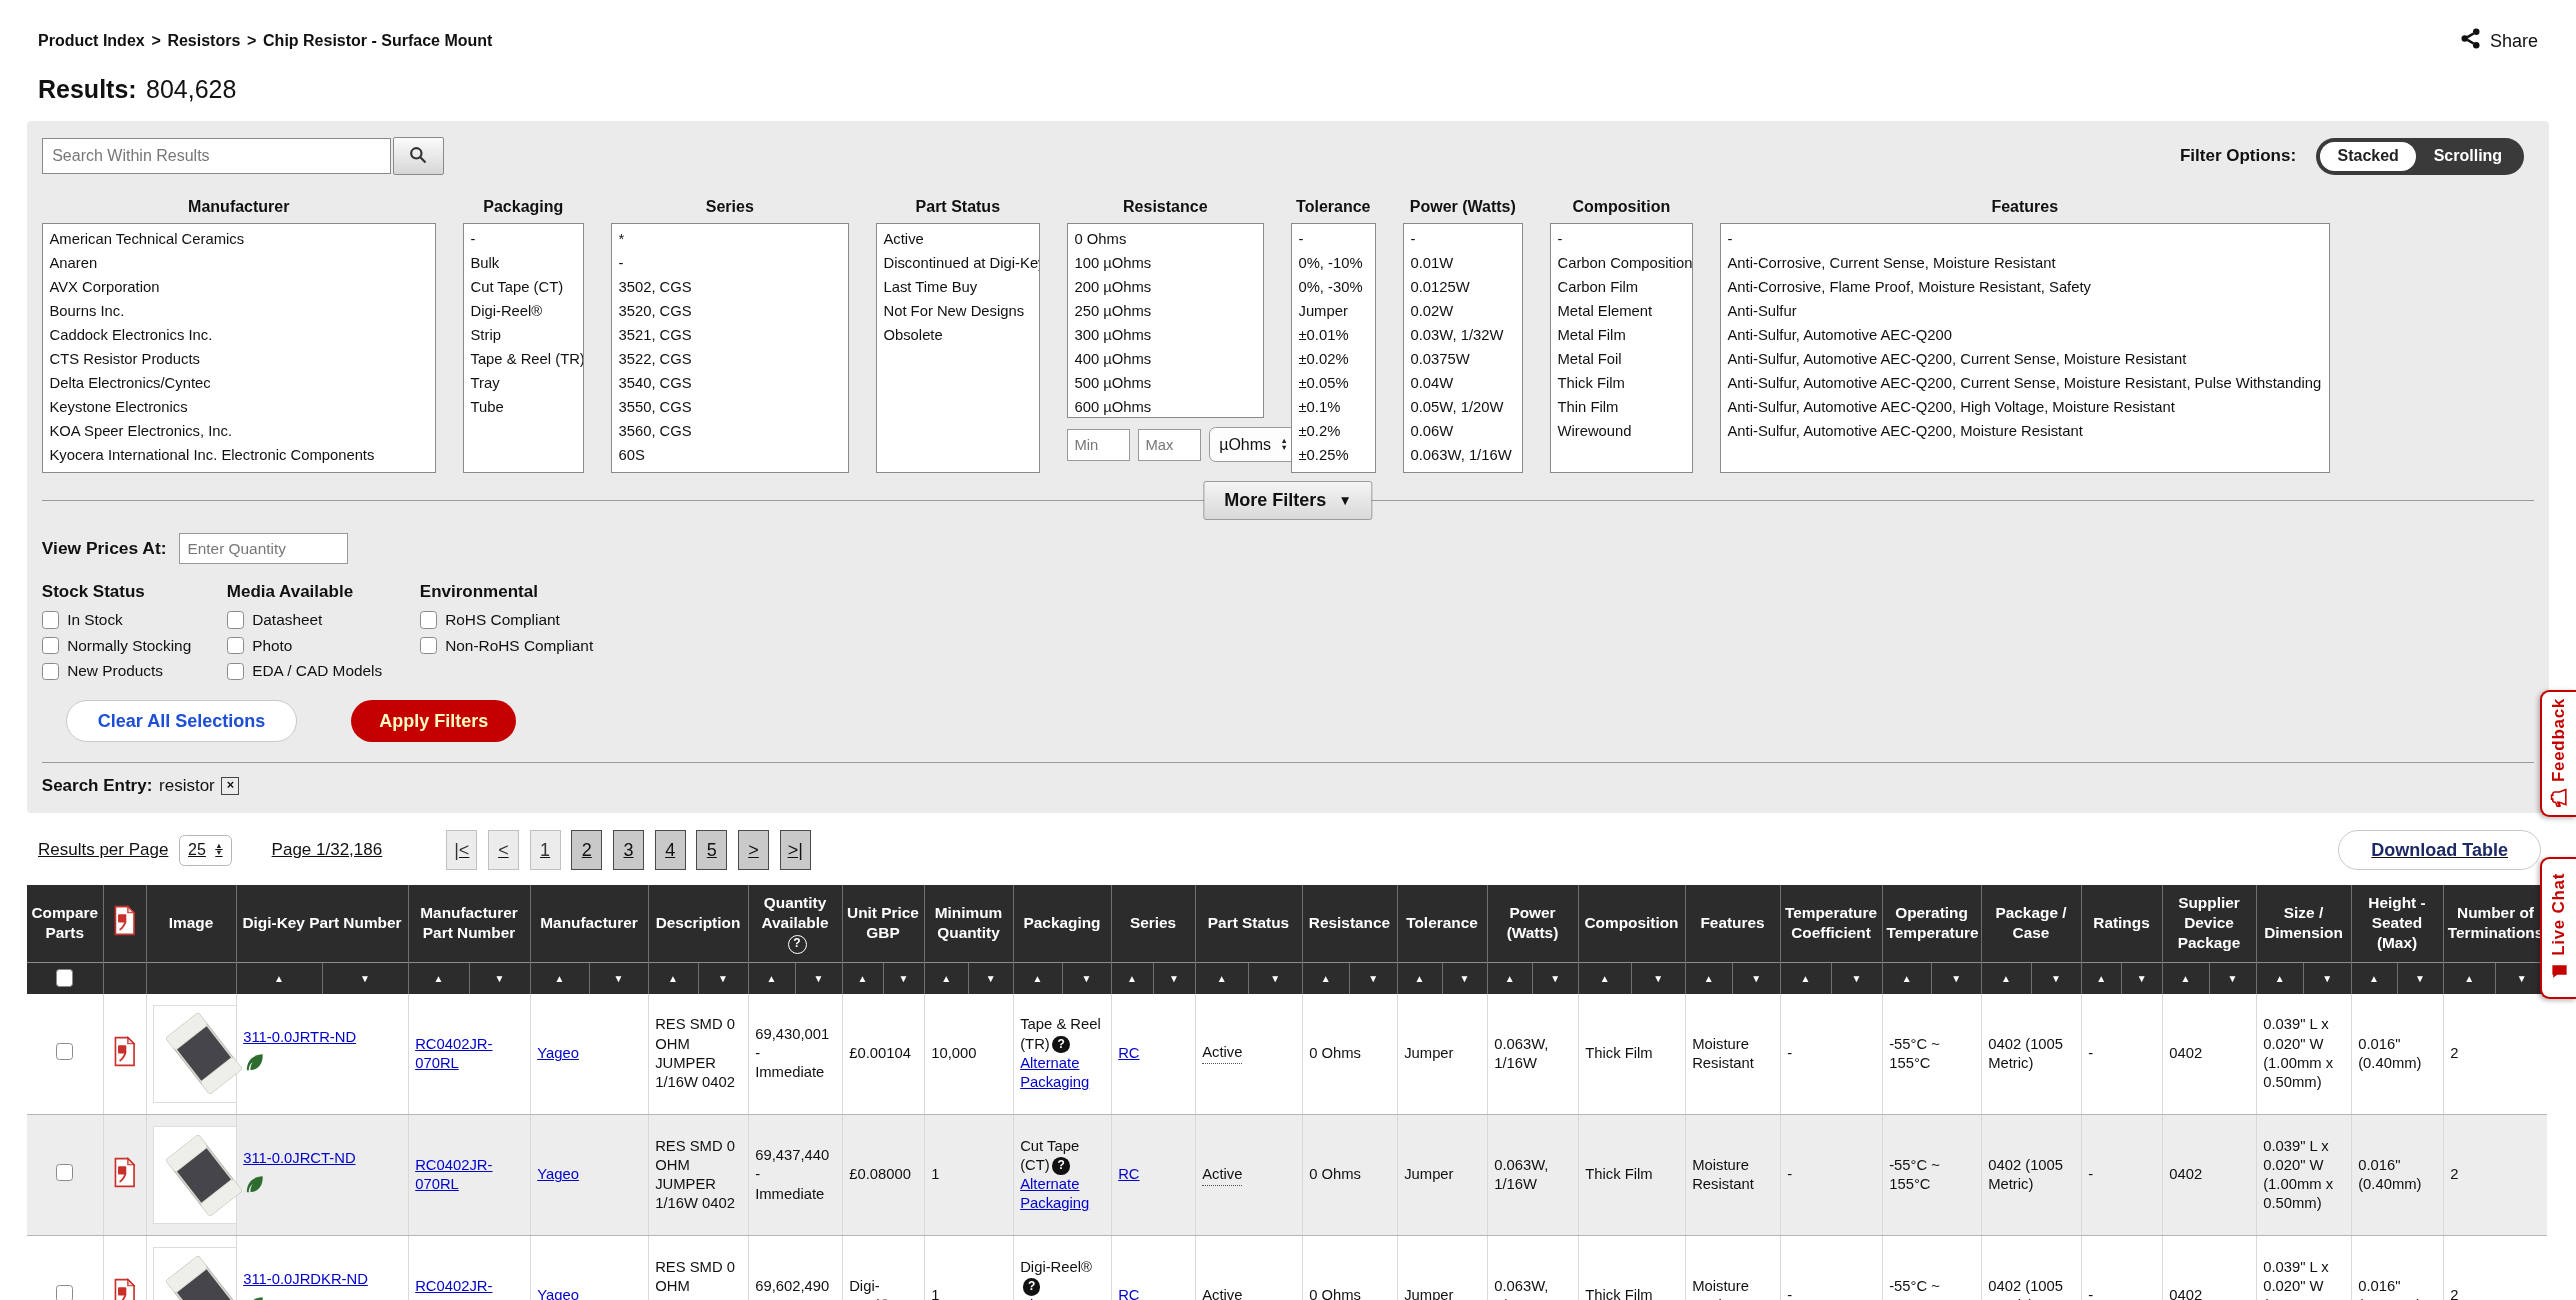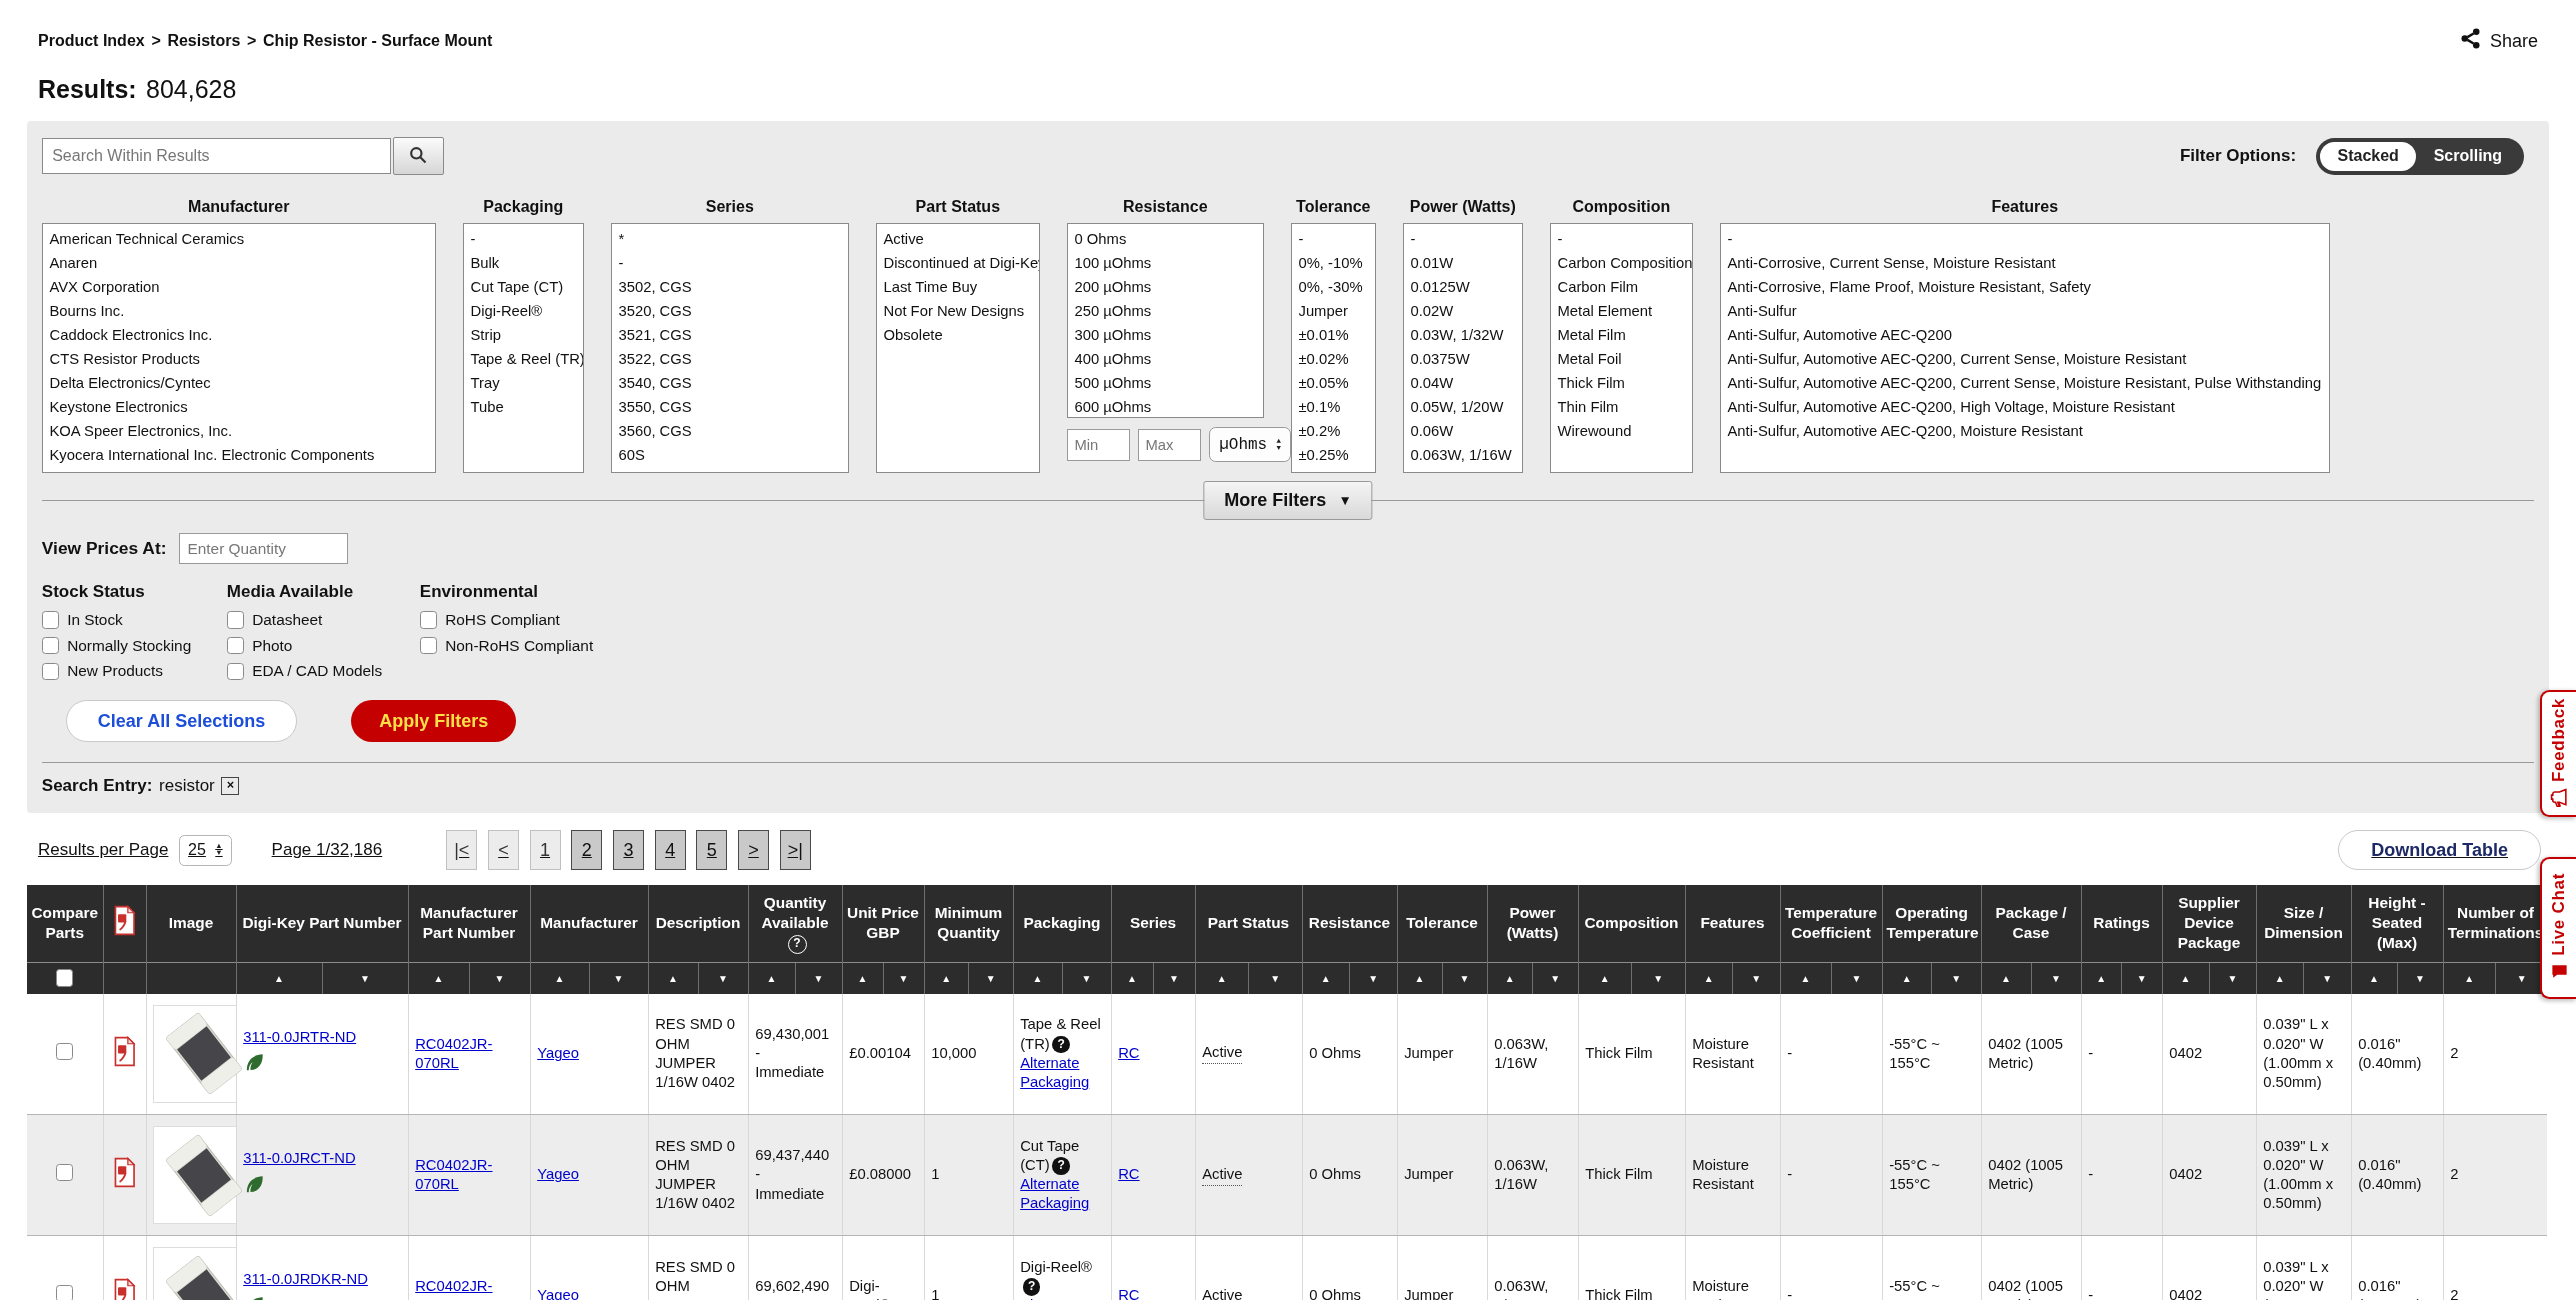--- a/index.html
+++ b/index.html
@@ -31,42 +31,42 @@
 
   .fcols { display:flex; gap:27px; margin-top:23px; }
   .fcol { flex:none; }
   .flabel { text-align:center; font-weight:bold; font-size:16px; margin-bottom:6.7px; }
   .lbox { background:#fff; border:0.7px solid #8a8a8a; height:250px; overflow:hidden; padding:2.7px 0; }
   .lbox.short { height:195px; }
   .opt { font-size:14.8px; line-height:24px; padding:0 6.7px; white-space:nowrap; overflow:hidden; cursor:default; }
   .minmax { display:flex; gap:8px; margin-top:9.4px; align-items:center; }
   .mm { width:63px; height:32px; border:0.7px solid #999; font-size:14.8px; padding:0 6.7px; background:#fff; }
   .unit { height:35px; border:0.7px solid #999; border-radius:6.7px; background:#fdfdfd; display:flex;
-    align-items:center; padding:0 9.4px; font-size:16px; gap:9.4px;font-family:Liberation Mono, monospace; }
+    align-items:center; padding:0 9.4px; font-size:16px; gap:9.4px; }
   .spin { display:flex; flex-direction:column; font-size:7.4px; line-height:6.7px; color:#222; }
 
   .morerow { margin-top:27px; border-top:0.7px solid #999; position:relative; height:32px; }
   .morebtn { position:absolute; left:50%; top:-20px; transform:translateX(-50%); padding:8px 20px;
     background:linear-gradient(#f4f4f4,#d9d9d9); border:0.7px solid #999; border-radius:2.7px;
     font-size:18px; font-weight:bold; display:flex; gap:12px; align-items:center; cursor:pointer; }
   .morebtn .tri { font-size:13.4px; }
 
   .pricesrow { margin-top:1.3px; display:flex; align-items:center; font-size:17.4px; font-weight:bold; }
   input.qty { margin-left:12px; width:169px; height:31px; border:0.7px solid #999; font-size:15.4px; padding:0 8px; font-weight:normal; background:#fff; }
 
   .groups { display:flex; margin-top:17.4px; }
   .gtitle { font-weight:bold; font-size:17px; margin-bottom:6.7px; }
   .gopt { display:flex; align-items:center; gap:8px; font-size:15.4px; margin:2.7px 0; height:23px; }
   .cb { width:17.4px; height:17.4px; border:0.7px solid #8a8a8a; border-radius:3.4px; background:#fff; flex:none; display:inline-block; }
 
   .btnrow { margin-top:14.8px; display:flex; gap:54px; padding-left:24px; }
   .clearbtn { background:#fff; border:1.3px solid #c9c9c9; border-radius:670px; padding:9.4px 31px;
     font-size:18px; font-weight:bold; color:#1d4ed8; cursor:pointer; }
   .applybtn { background:#c40000; border:none; border-radius:670px; padding:9.4px 28px;
-    font-size:18px; font-weight:bold; color:#fde047; cursor:pointer;text-align:right; }
+    font-size:18px; font-weight:bold; color:#fef9c3; cursor:pointer;text-align:right; }
 
   .pdivider { margin-top:20px; border-top:0.7px solid #999; }
   .entryrow { margin-top:13.4px; font-size:17px; display:flex; align-items:center; gap:6.7px; padding-bottom:6.7px; }
   .entrylabel { font-weight:bold; }
   .xbtn { width:18px; height:18px; border:1.3px solid #444; font-size:12.7px; line-height:14.8px; text-align:center; font-weight:bold; cursor:pointer; }
 
   
   .toolbar { display:flex; align-items:center; margin:17.4px 35px 0 38px; font-size:17px;text-decoration:underline; }
   .rpp-select { margin-left:10.7px; border:1.3px solid #b5b5b5; border-radius:5.4px; background:#fff;
     padding:5.4px 8px; display:flex; align-items:center; gap:9.4px; font-size:16px; }

